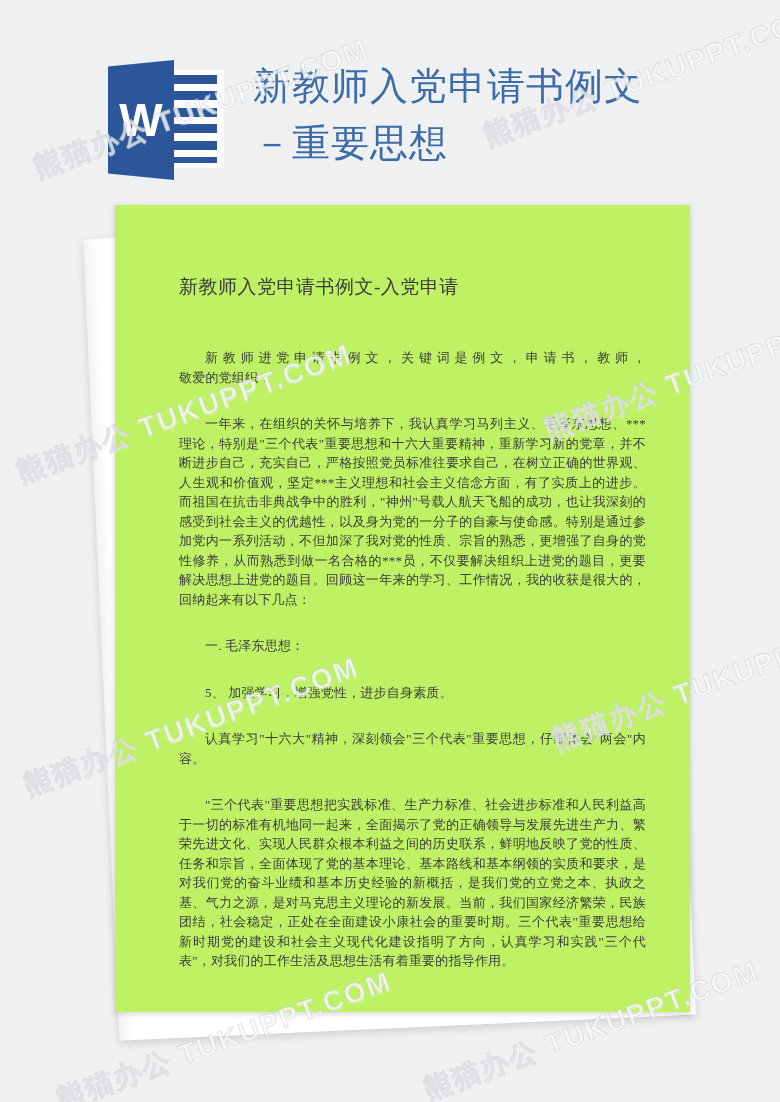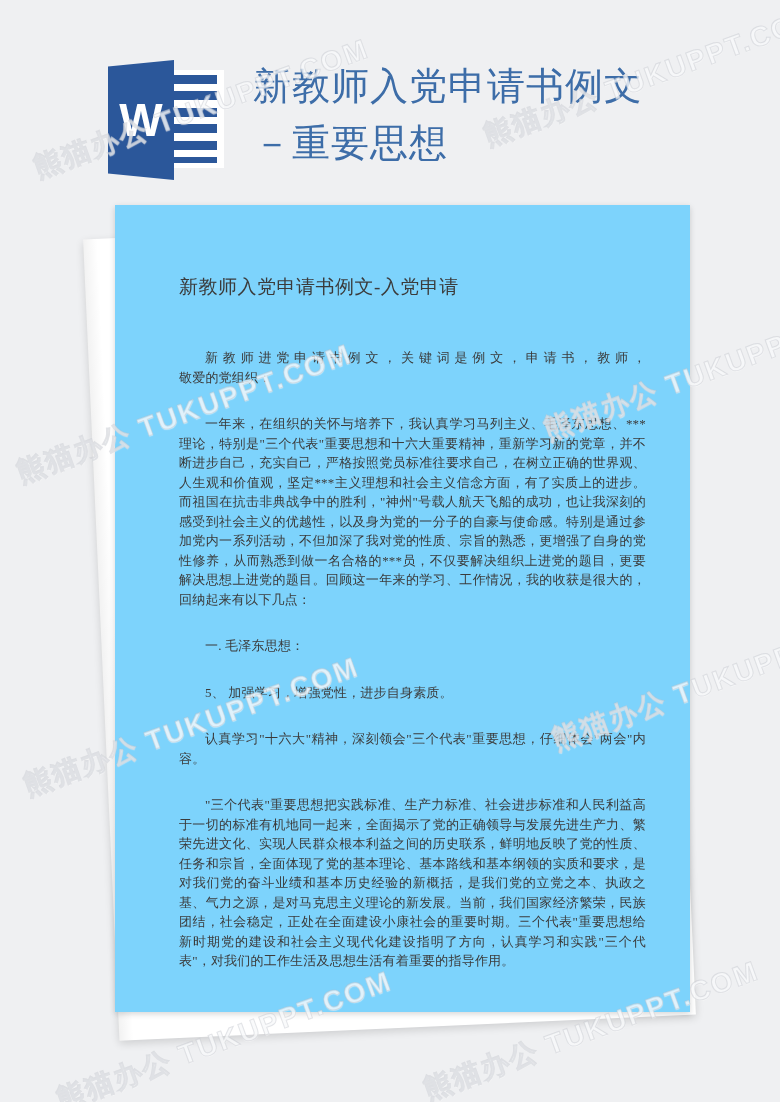--- a/index.html
+++ b/index.html
@@ -44,21 +44,21 @@
     transform:rotate(-2.6deg);
     box-shadow:0 3px 9px rgba(0,0,0,0.14);
     z-index:1;
   }
   .page-back::before{
     content:"";position:absolute;left:0;top:0;bottom:0;width:14px;
     background:linear-gradient(to right,rgba(0,0,0,0.05),rgba(0,0,0,0));
   }
   .page-main{
     position:absolute;left:115px;top:205px;width:575px;height:807px;
-    background:#7dd3fc;
+    background:#bef264;
     box-shadow:0 2px 6px rgba(0,0,0,0.16);
     z-index:2;
     box-sizing:border-box;
     padding:70px 44px 0 64px;
   }
 
   
   .doc{
     font-family:"Liberation Serif","DejaVu Serif",serif;
     color:#3b3b3b;

